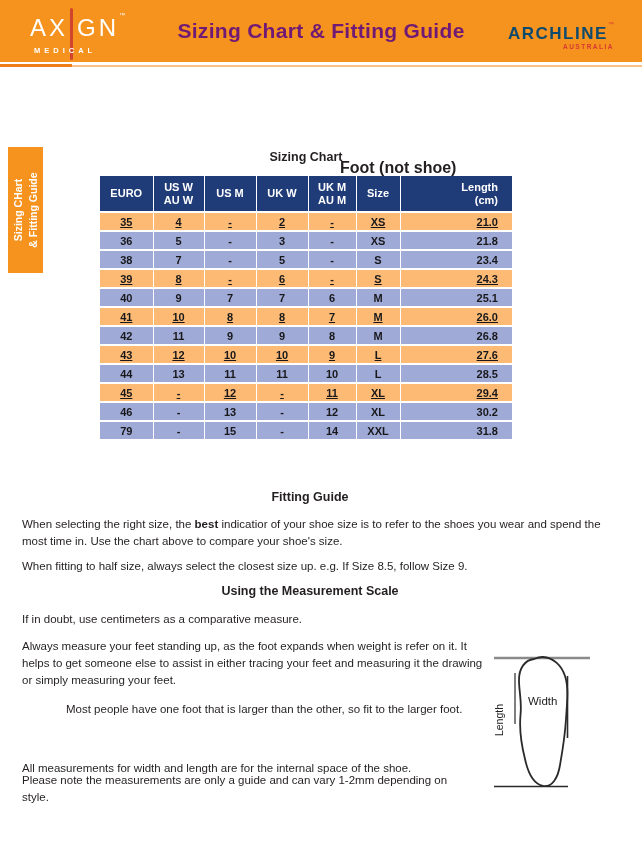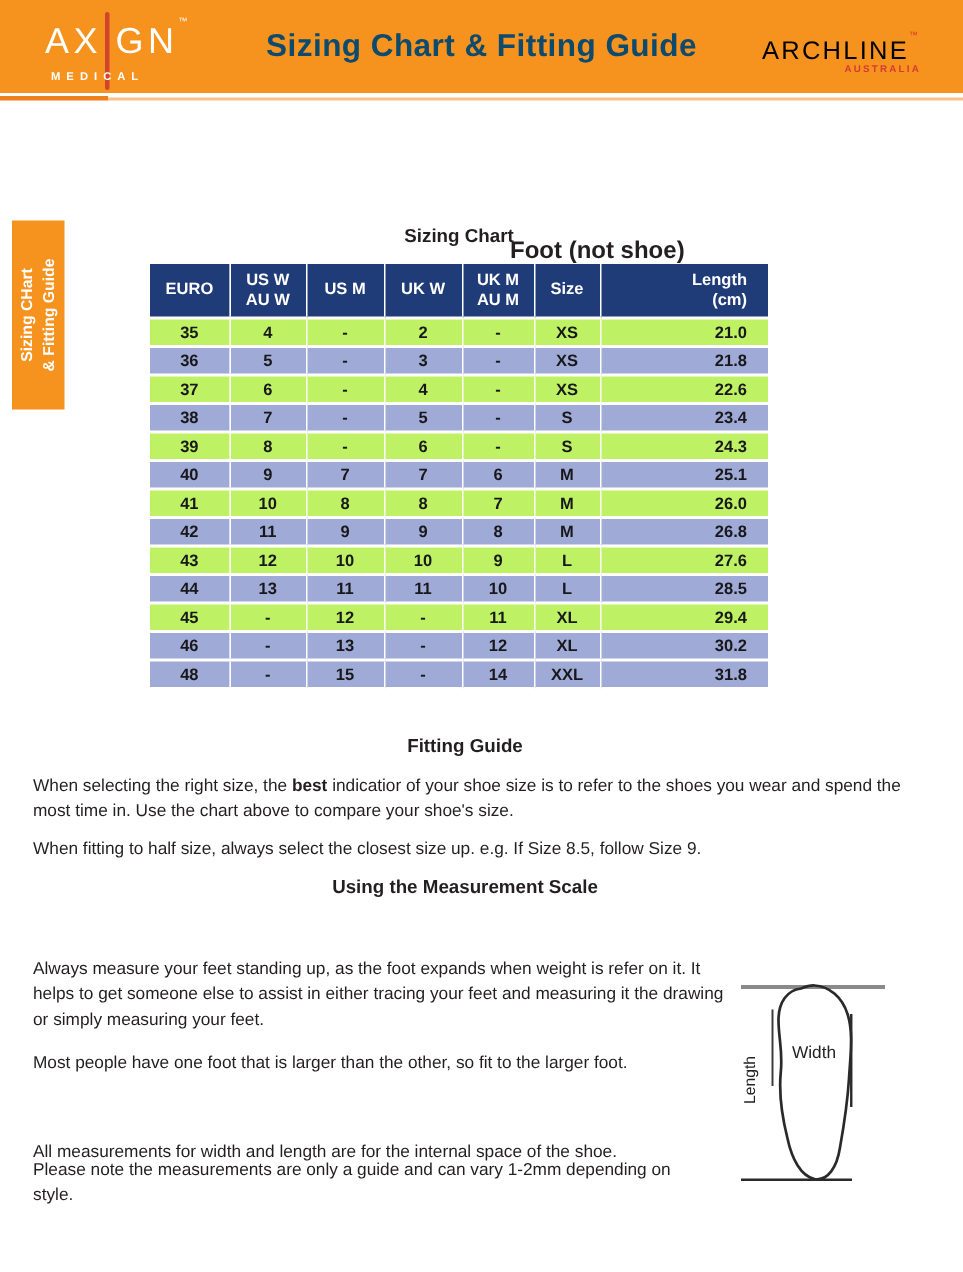--- a/index.html
+++ b/index.html
@@ -19,24 +19,24 @@
   .axign-word { position:absolute; left:2px; top:8px; font-size:24px; letter-spacing:3px;
                 color:#fff; font-weight:400; }
   .axign-gap { display:inline-block; width:9px; }
   .axign-tm { font-size:6px; vertical-align:top; position:relative; top:-2px; }
   .axign-sub { position:absolute; left:6px; top:40px; font-size:7.5px; font-weight:bold;
                letter-spacing:4px; color:#fff; }
   .axign-stroke { position:absolute; left:42px; top:2px; width:2.5px; height:52px;
                   background:#D0452B; border-radius:2px; }
 
   .header-title { position:absolute; top:19px; left:0; width:642px; text-align:center;
-                  font-size:21px; font-weight:bold; color:#0c4a6e; letter-spacing:0.3px; }
+                  font-size:21px; font-weight:bold; color:#701a75; letter-spacing:0.3px; }
 
   .archline-logo { position:absolute; left:508px; top:24px; width:120px; }
-  .archline-word { font-size:17px; letter-spacing:1.5px; color:#000000; font-weight:400; }
+  .archline-word { font-size:17px; letter-spacing:1.5px; color:#0c4a6e; font-weight:700; }
   .archline-tm { font-size:6px; vertical-align:top; position:relative; top:-3px; color:#D63A32; }
   .archline-sub { position:absolute; right:14px; top:19px; font-size:6.5px; font-weight:bold;
                   letter-spacing:1.5px; color:#D63A32; }
 
   
   .side-tab { position:absolute; left:8px; top:147px; width:35px; height:126px; background:#F6921E; }
   .side-tab-inner { position:absolute; left:0; top:0; width:126px; height:35px;
                     transform-origin:0 0; transform:rotate(-90deg) translate(-126px,0);
                     text-align:center; color:#fff; font-weight:bold; font-size:10.5px;
                     line-height:15px; padding-top:3px; }
@@ -54,21 +54,21 @@
   .sizing-table col.c4{width:48px;} .sizing-table col.c5{width:44px;}
   .sizing-table col.c6{width:112px;}
   .sizing-table th { background:#203C78; color:#fff; font-size:11px; line-height:13px;
                      font-weight:bold; padding:4px 0; vertical-align:middle;
                      border-right:1px solid #fff; border-bottom:2px solid #fff; height:36px; }
   .sizing-table td { height:19px; text-align:center; font-weight:bold; font-size:11px;
                      color:#18181a; padding:0; border-right:1px solid #fff;
                      border-bottom:2px solid #fff; }
   .sizing-table th:last-child, .sizing-table td:last-child { border-right:none;
                      text-align:right; padding-right:14px; }
-  .sizing-table tr.row-teal td { background:#bef264; }
+  .sizing-table tr.row-teal td { background:#fdba74;text-decoration:underline; }
   .sizing-table tr.row-peri td { background:#9FAAD7; }
   .hline { display:block; }
 
   
   .h-center { position:absolute; left:10px; width:600px; text-align:center;
               font-size:12.5px; font-weight:bold; }
   .para { position:absolute; left:22px; font-size:11.5px; line-height:17px; }
 
   
   .foot-diagram { position:absolute; left:490px; top:643px; width:152px; height:155px; }
@@ -153,29 +153,20 @@
         </tr>
         <tr class="row-peri">
           <td>36</td>
           <td>5</td>
           <td>-</td>
           <td>3</td>
           <td>-</td>
           <td>XS</td>
           <td>21.8</td>
         </tr>
-        <tr class="row-teal">
-          <td>37</td>
-          <td>6</td>
-          <td>-</td>
-          <td>4</td>
-          <td>-</td>
-          <td>XS</td>
-          <td>22.6</td>
-        </tr>
         <tr class="row-peri">
           <td>38</td>
           <td>7</td>
           <td>-</td>
           <td>5</td>
           <td>-</td>
           <td>S</td>
           <td>23.4</td>
         </tr>
         <tr class="row-teal">
@@ -244,38 +235,39 @@
         <tr class="row-peri">
           <td>46</td>
           <td>-</td>
           <td>13</td>
           <td>-</td>
           <td>12</td>
           <td>XL</td>
           <td>30.2</td>
         </tr>
         <tr class="row-peri">
-          <td>48</td>
+          <td>79</td>
           <td>-</td>
           <td>15</td>
           <td>-</td>
           <td>14</td>
           <td>XXL</td>
           <td>31.8</td>
         </tr>
       </tbody>
   </table>
 
   <div class="h-center" style="top:490px;">Fitting Guide</div>
   <div class="para" style="top:516px; width:600px;"><span>When selecting the right size, the </span><b>best</b><span> indicatior of your shoe size is to refer to the shoes you wear and spend the most time in. Use the chart above to compare your shoe's size.</span></div>
   <div class="para" style="top:558px; width:600px;">When fitting to half size, always select the closest size up. e.g. If Size 8.5, follow Size 9.</div>
 
   <div class="h-center" style="top:584px;">Using the Measurement Scale</div>
+  <div class="para" style="top:611px; width:600px;">If in doubt, use centimeters as a comparative measure.</div>
   <div class="para" style="top:638px; width:468px;">Always measure your feet standing up, as the foot expands when weight is refer on it. It helps to get someone else to assist in either tracing your feet and measuring it the drawing or simply measuring your feet.</div>
-  <div class="para" style="top:701px; width:540px;">Most people have one foot that is larger than the other, so fit to the larger foot.</div>
+  <div class="para" style="top:701px; width:540px;margin-left:44px;">Most people have one foot that is larger than the other, so fit to the larger foot.</div>
   <div class="para" style="top:760px; width:540px;">All measurements for width and length are for the internal space of the shoe.</div>
   <div class="para" style="top:772px; width:450px;">Please note the measurements are only a guide and can vary 1-2mm depending on style.</div>
 
   <svg class="foot-diagram" viewBox="0 0 152 155" xmlns="http://www.w3.org/2000/svg">
     <line x1="4" y1="15" x2="100" y2="15" stroke="#8a8a8a" stroke-width="2.6"></line>
     <path fill="none" stroke="#2a2a2a" stroke-width="1.8" d="M 44 16
              C 35 17, 29 25, 29 37
              C 29 49, 32 58, 30.5 72
              C 29 88, 32 104, 35 116
              C 38 130, 44 141, 53 143

